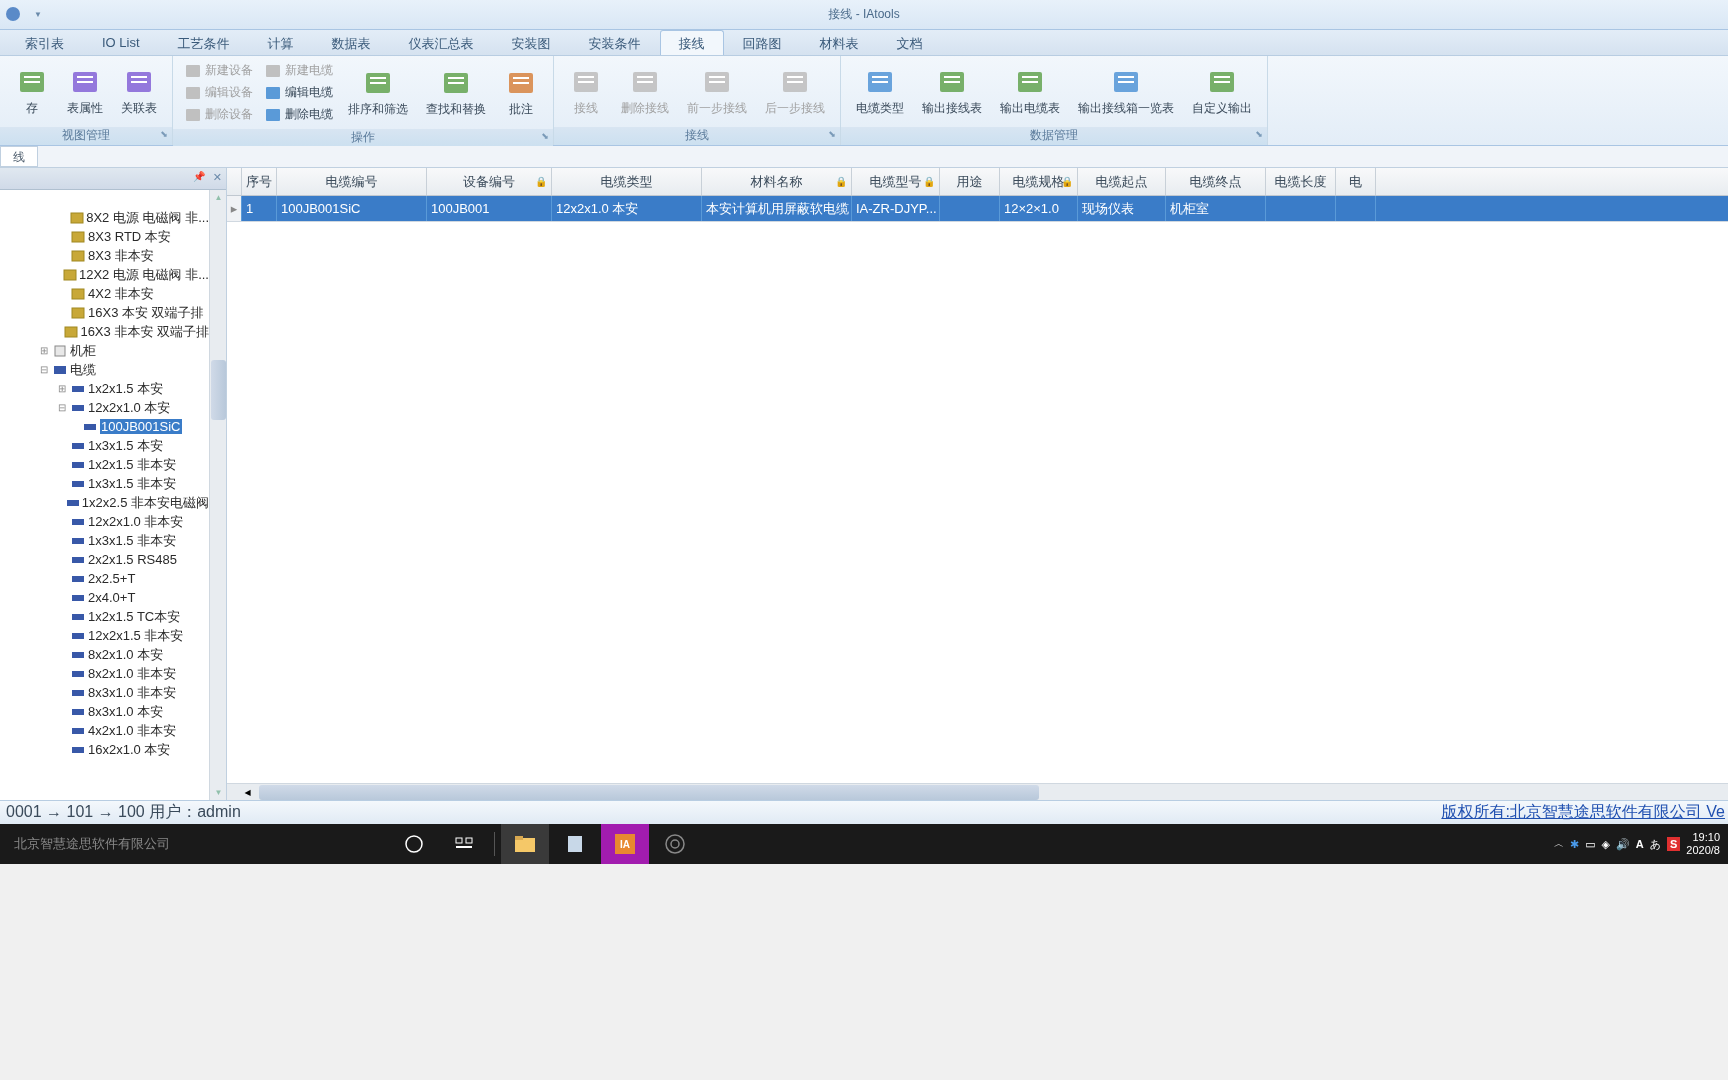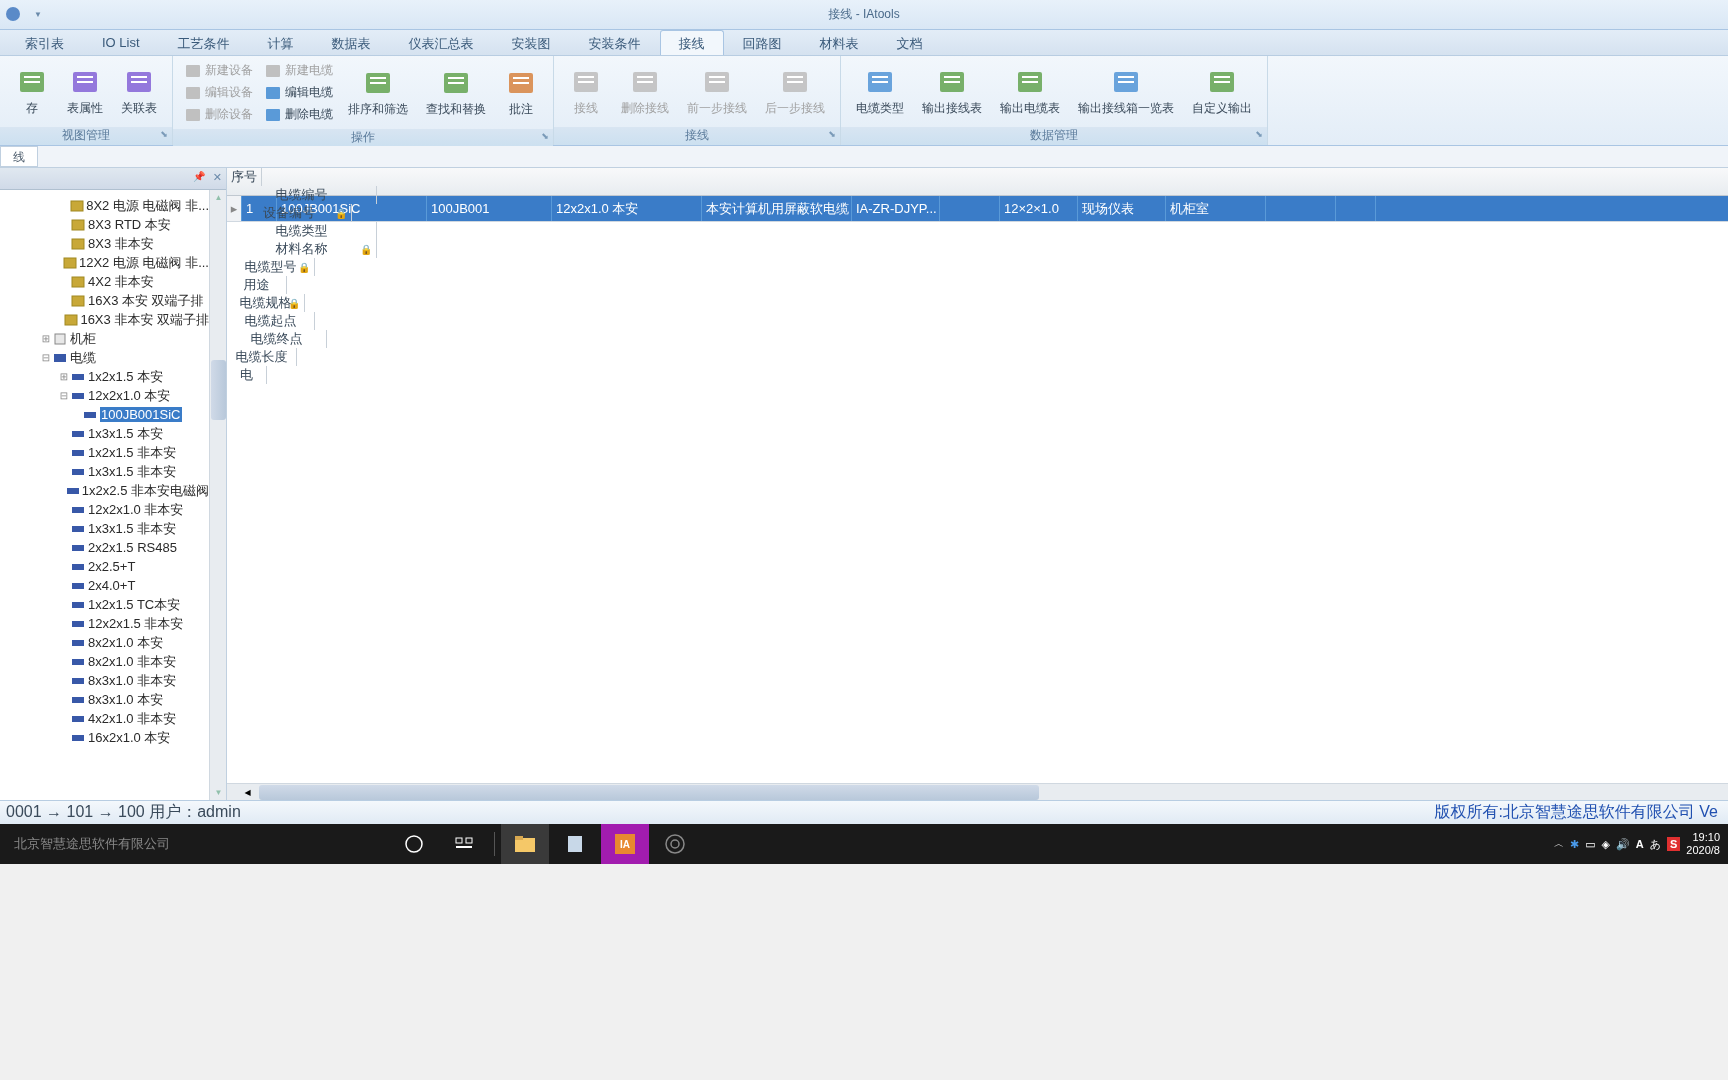--- a/index.html
+++ b/index.html
@@ -36,53 +36,53 @@
 
 
 .main { display: flex; height: 632px; }
 
 
 .tree-panel { width: 227px; background: #fff; border-right: 1px solid #c0d0e0; display: flex; flex-direction: column; }
 .tree-header { height: 22px; background: linear-gradient(#e0e8f0, #d0dae8); border-bottom: 1px solid #b0c0d0; position: relative; }
 .tree-header .pin { position: absolute; right: 20px; top: 3px; font-size: 10px; color: #6a8aaa; }
 .tree-header .close { position: absolute; right: 4px; top: 3px; font-size: 11px; color: #6a8aaa; }
 .tree-body { flex: 1; overflow: hidden; display: flex; }
-.tree-content { flex: 1; overflow-y: auto; padding: 6px 0; text-align: center; }
+.tree-content { flex: 1; overflow-y: auto; padding: 18px 0; }
 .tree-scroll { width: 17px; background: #e8ecf0; border-left: 1px solid #d0d8e0; position: relative; }
 .tree-scroll .thumb { position: absolute; width: 15px; left: 1px; top: 170px; height: 60px; background: linear-gradient(90deg, #d0dae8, #b8c8da); border-radius: 3px; }
 .tree-scroll .arrow { position: absolute; width: 15px; height: 15px; left: 1px; font-size: 8px; text-align: center; line-height: 15px; color: #6a8a; }
 .tree-scroll .arrow.up { top: 0; }
 .tree-scroll .arrow.down { bottom: 0; }
 
 .node { display: flex; align-items: center; height: 19px; white-space: nowrap; font-size: 13px; color: #2a2a2a; padding-left: 4px; }
 .node.l2 { padding-left: 40px; }
 .node.l3 { padding-left: 58px; }
 .node.l4 { padding-left: 70px; }
 .node .exp { width: 12px; font-size: 10px; color: #888; cursor: pointer; }
 .node .ic { width: 16px; height: 14px; margin-right: 2px; display: inline-flex; align-items: center; justify-content: center; }
 .node .label.selected { background: #3a7cc8; color: #fff; padding: 0 1px; }
 
 
 .grid-panel { flex: 1; background: #fff; display: flex; flex-direction: column; }
-.grid-header { display: flex; height: 28px; background: linear-gradient(#f8f9fa, #e8ecf0); border-bottom: 1px solid #c0c8d0; flex-direction: column; }
+.grid-header { display: flex; height: 28px; background: linear-gradient(#f8f9fa, #e8ecf0); border-bottom: 1px solid #c0c8d0; }
 .gh { border-right: 1px solid #c8d0d8; display: flex; align-items: center; justify-content: center; font-size: 13px; color: #3a4a5a; position: relative; }
 .gh .lock { position: absolute; right: 3px; font-size: 10px; color: #c8a050; }
 .grid-row { display: flex; height: 26px; background: #3a7cc8; color: #fff; border-bottom: 1px solid #d0d8e0; }
 .gc { border-right: 1px solid #5a9ad8; display: flex; align-items: center; padding: 0 4px; font-size: 13px; overflow: hidden; white-space: nowrap; }
 .gc.indicator { background: #f0f2f5; color: #888; justify-content: center; }
 .grid-body { flex: 1; background: #fff; }
 .grid-hscroll { height: 17px; background: #e8ecf0; border-top: 1px solid #d0d8e0; position: relative; }
 .grid-hscroll .thumb { position: absolute; height: 15px; top: 1px; left: 32px; width: 780px; background: linear-gradient(#d0dae8, #b8c8da); border-radius: 3px; }
 .grid-hscroll .arrow { position: absolute; width: 15px; height: 15px; top: 1px; font-size: 8px; text-align: center; line-height: 15px; }
 .grid-hscroll .arrow.left { left: 13px; }
 
 
 .status { height: 24px; background: linear-gradient(#f4f8fc, #e0eaf4); border-top: 1px solid #b8cde2; display: flex; align-items: center; font-size: 16px; color: #3a4a5a; }
 .status .left { flex: 1; padding-left: 6px; }
-.status .right { padding-right: 10px; color: #2050b0; }
+.status .right { padding-right: 3px; color: #2050b0; text-decoration: underline; }
 
 
 .taskbar { height: 40px; background: #1a1a1a; display: flex; align-items: center; color: #fff; font-size: 13px; }
 .taskbar .search { flex: 0 0 380px; padding-left: 14px; color: #888; }
 .taskbar .icons { display: flex; align-items: center; gap: 2px; margin-left: 10px; }
 .tb-icon { width: 48px; height: 40px; display: flex; align-items: center; justify-content: center; }
 .taskbar .tray { margin-left: auto; display: flex; align-items: center; gap: 6px; padding-right: 8px; font-size: 11px; }
 </style>
 </head>
 <body>

